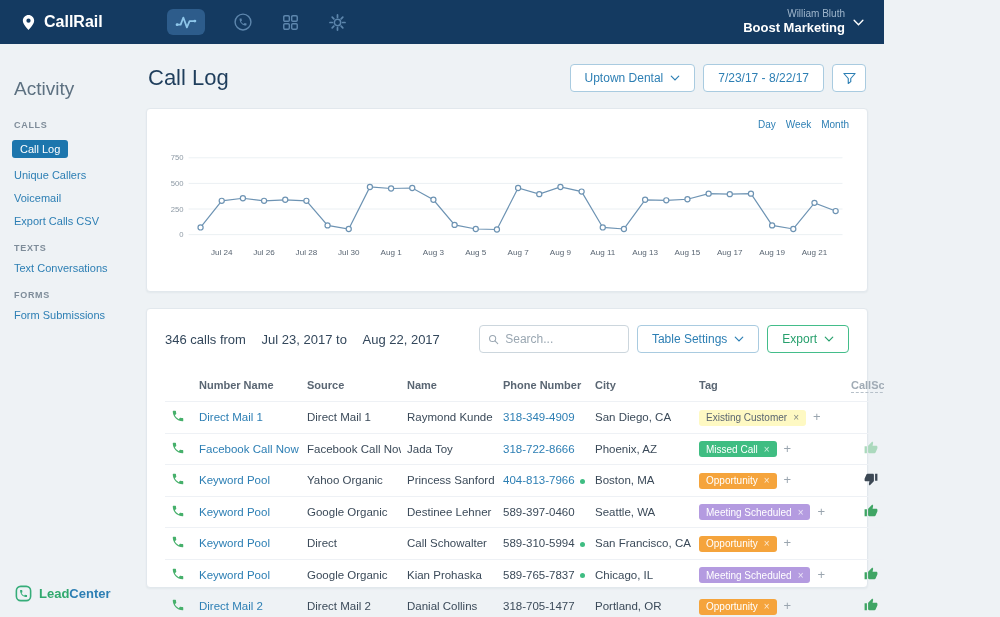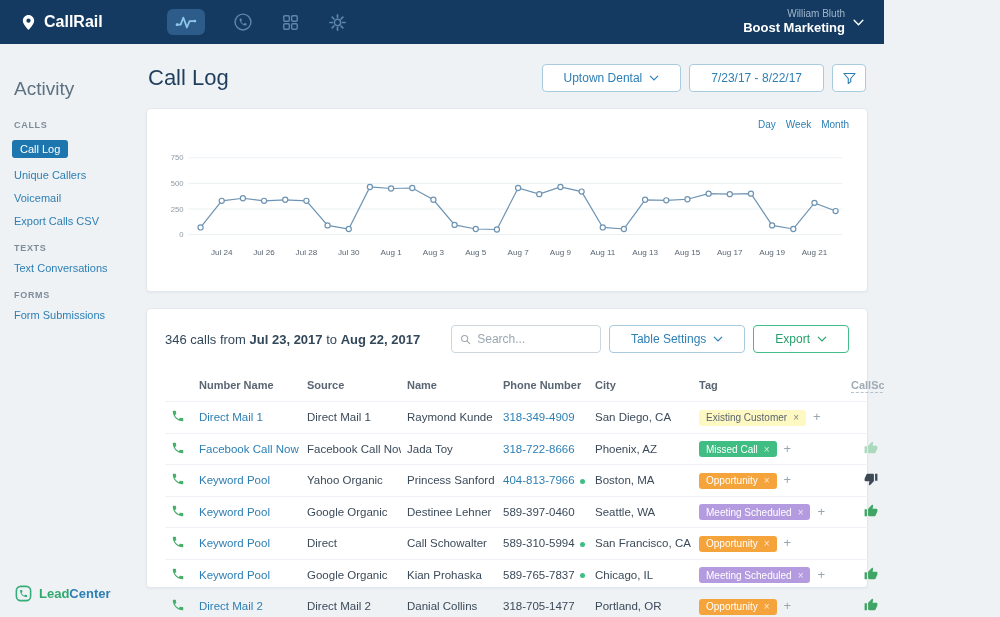--- a/index.html
+++ b/index.html
@@ -25,34 +25,34 @@
   .side-item { font-size:11px; color:#2d7fb4; margin-bottom:11px; cursor:pointer; }
   .side-item.active { display:inline-block; background:#1d76ad; color:#fff; padding:3px 8px; border-radius:3px; margin-left:-2px; }
   .leadcenter { position:absolute; left:14px; bottom:14px; display:flex; align-items:center; gap:6px; cursor:pointer; font-size:13px; font-weight:700; }
   .lc-lead { color:#31a96e; } .lc-center { color:#2d7fb4; }
 
   
   .main { position:absolute; left:132px; top:44px; right:0; bottom:0; padding:14px 16px 0 14px; overflow:hidden; }
   .page-header { display:flex; align-items:center; margin:6px 2px 16px; }
   .page-title { flex:1; font-size:22px; font-weight:500; color:#1f3e5c; }
   .controls { display:flex; gap:8px; }
-  .btn { display:flex; align-items:center; gap:7px; background:#fff; border:1px solid #a9cbe0; border-radius:4px; color:#2d7fb4; font-size:12px; padding:5px 21px; height:28px; cursor:pointer; font-family:inherit; }
+  .btn { display:flex; align-items:center; gap:7px; background:#fff; border:1px solid #a9cbe0; border-radius:4px; color:#2d7fb4; font-size:12px; padding:5px 14px; height:28px; cursor:pointer; font-family:inherit; }
   .btn.icon-only { width:34px; justify-content:center; padding:0; }
   .btn.green { border-color:#43bd8a; color:#27a06d; }
 
   .card { background:#fff; border:1px solid #e2e8ed; border-radius:4px; box-shadow:0 1px 2px rgba(20,50,80,.05); }
   .chart-card { position:relative; padding:10px 16px 8px; }
   .granularity { position:absolute; top:10px; right:18px; display:flex; gap:10px; font-size:10px; color:#2d7fb4; }
   .granularity span { cursor:pointer; }
   #chart-svg { display:block; width:100%; height:148px; margin-top:16px; }
 
   .table-card { margin-top:16px; padding:16px 18px 10px; height:280px; }
   .summary-row { display:flex; align-items:center; }
   .summary { font-size:13px; color:#33475b; flex:1; }
-  .summary b { font-weight:700; }
+  .summary b { font-weight:400;margin-left:12px; }
   .tbl-controls { display:flex; gap:8px; align-items:center; }
   .searchbox { display:flex; align-items:center; gap:6px; background:#fff; border:1px solid #ccd6dd; border-radius:4px; height:28px; width:150px; padding:0 8px; }
   .searchbox input { border:none; outline:none; font-size:12px; width:100%; color:#33475b; font-family:inherit; }
   .searchbox input::placeholder { color:#9aa7b2; }
 
   table { width:100%; border-collapse:collapse; margin-top:20px; table-layout:fixed; }
   th { text-align:left; font-size:11px; font-weight:700; color:#5a6673; padding:6px 6px 10px; }
   .muted-dashed { color:#a0abb5; font-weight:700; border-bottom:1px dashed #b6c0c9; padding-bottom:1px; }
   td { font-size:11.5px; color:#3b4a59; padding:7px 6px; border-top:1px solid #eef1f5; vertical-align:middle; white-space:nowrap; overflow:hidden; }
   .link { color:#2d7fb4; cursor:pointer; }

